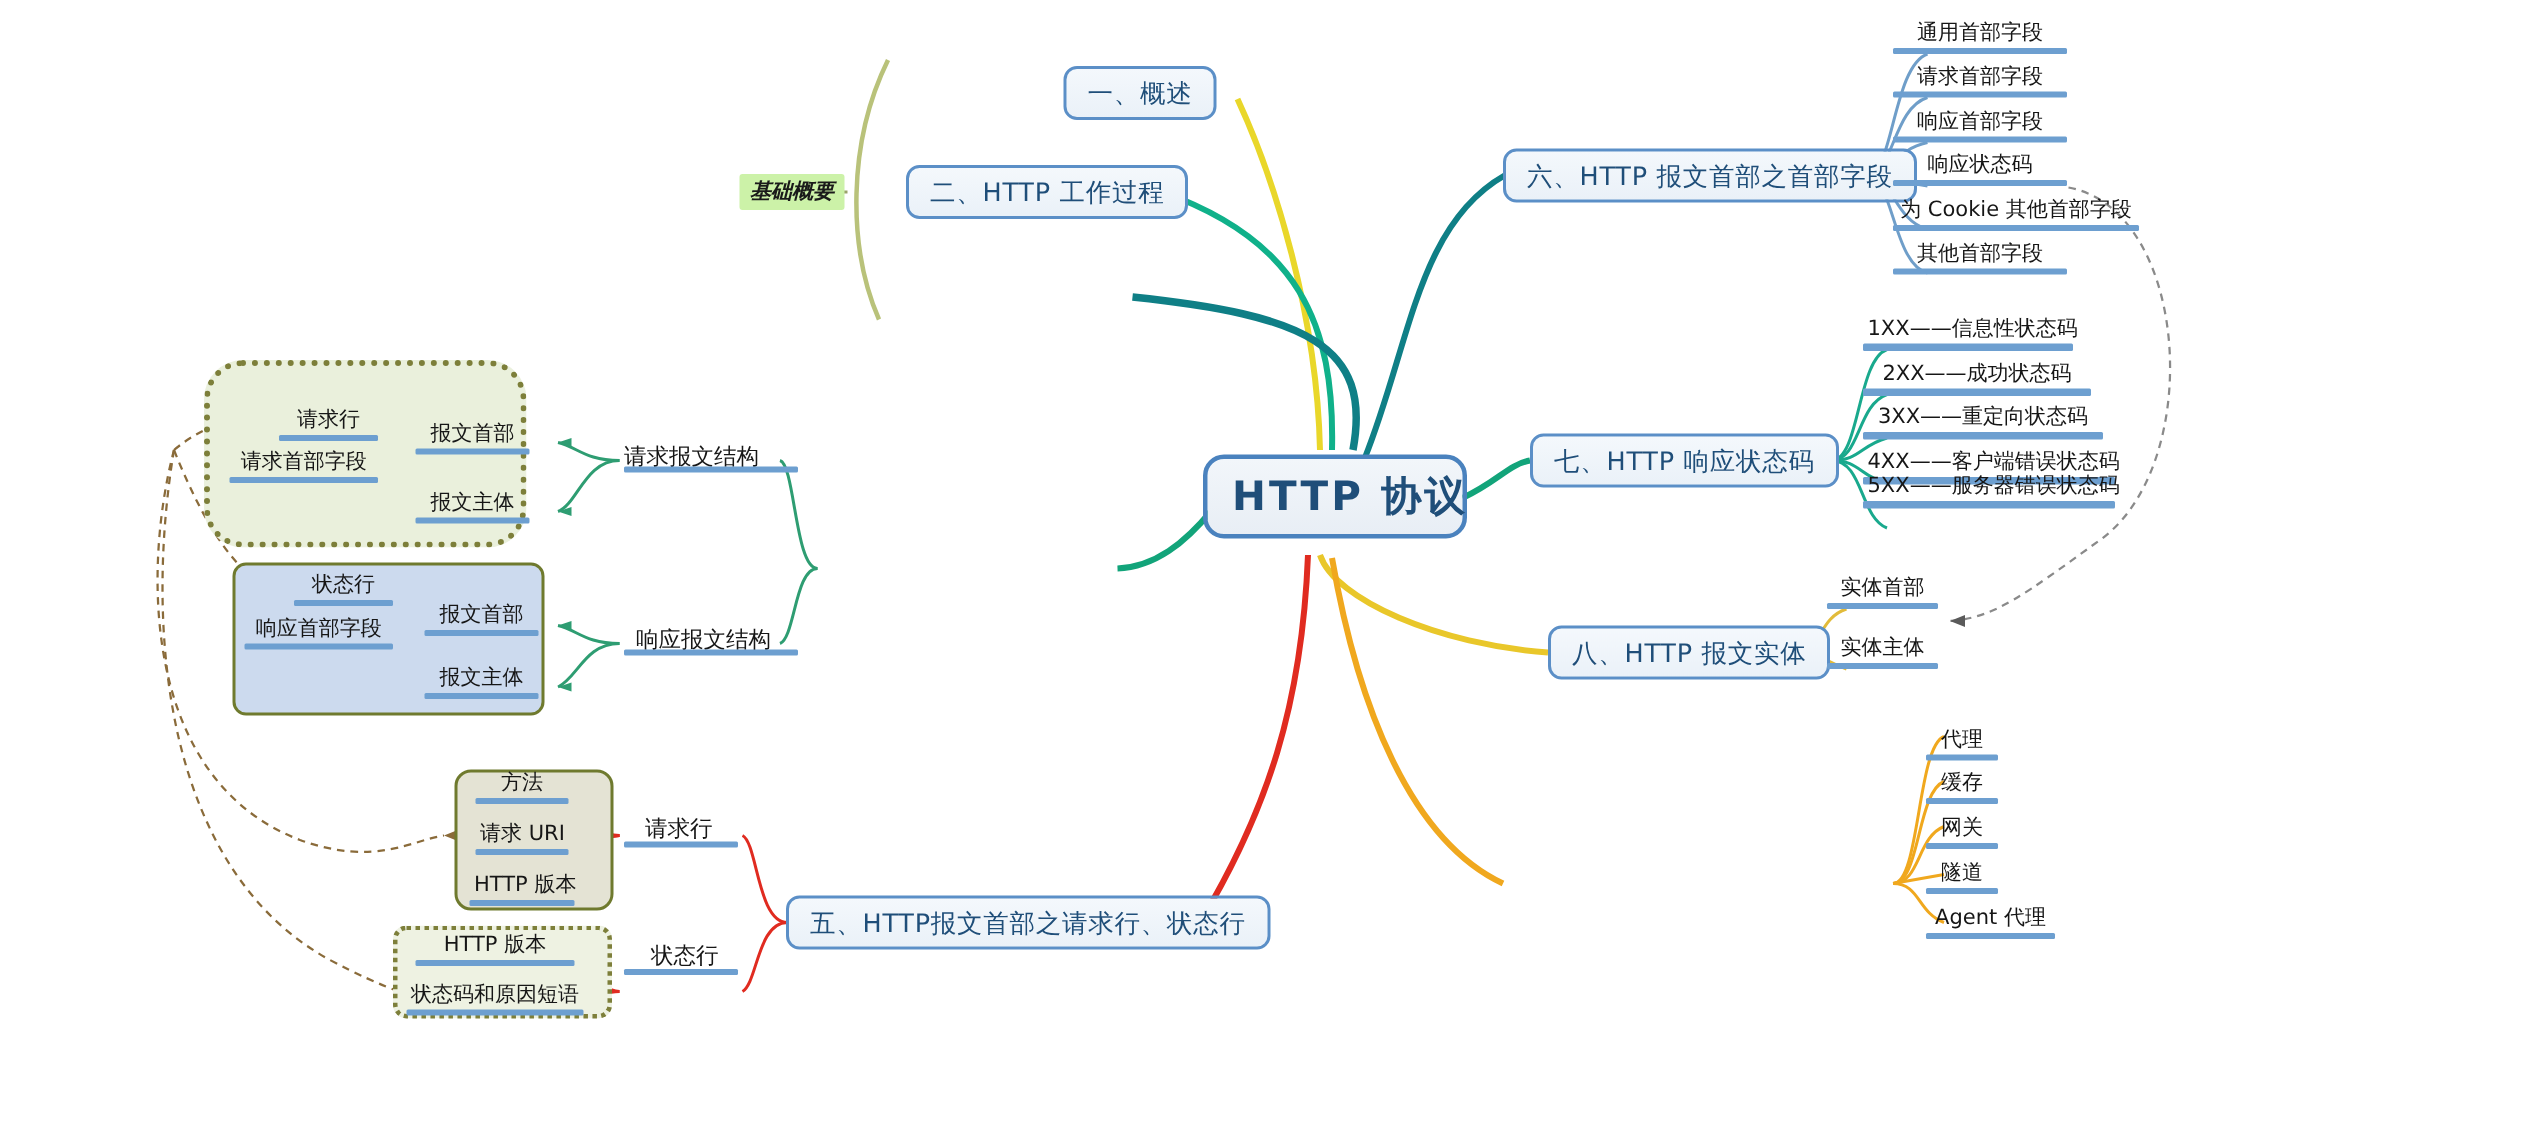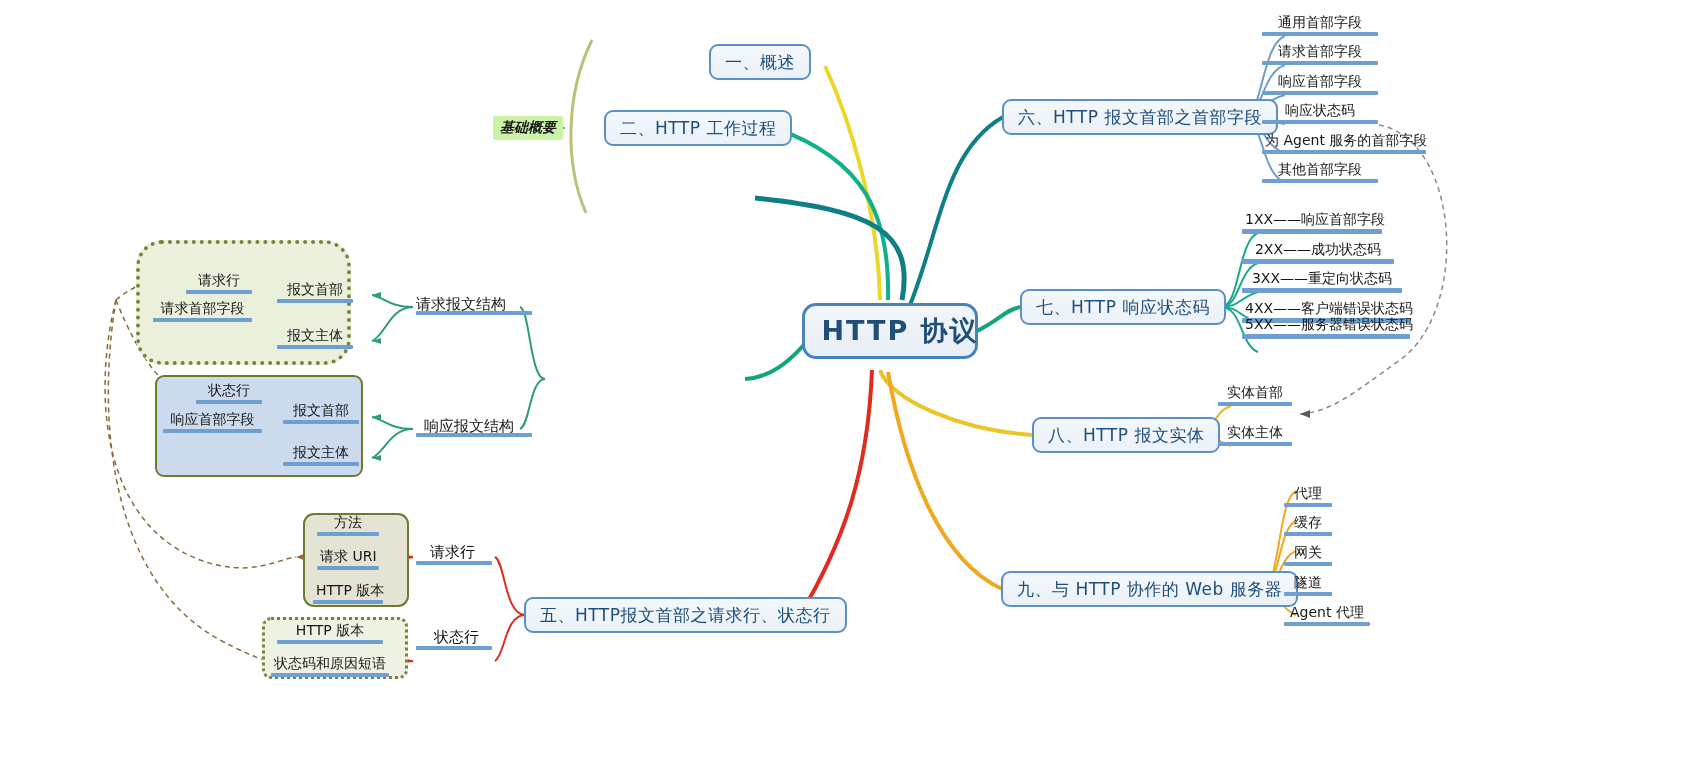--- a/index.html
+++ b/index.html
@@ -147,49 +147,48 @@
   <div class="node central" style="left:802px;top:303px;width:176px;height:56px;padding-left:20px;">HTTP 协议</div>
 
   <div class="hl" style="left:493px;top:116px;">基础概要</div>
 
   <div class="node l2" style="left:709px;top:44px;">一、概述</div>
   <div class="node l2" style="left:604px;top:110px;">二、HTTP 工作过程</div>
   <div class="node l2" style="left:524px;top:597px;">五、HTTP报文首部之请求行、状态行</div>
   <div class="node l2" style="left:1002px;top:99px;">六、HTTP 报文首部之首部字段</div>
   <div class="node l2" style="left:1032px;top:417px;">八、HTTP 报文实体</div>
   <div class="node l2" style="left:1020px;top:289px;">七、HTTP 响应状态码</div>
-  <div class="node l2" style="left:1001px;top:571px;">九、与 HTTP 协作的 Web 服务器</div>
 
   <div class="leaf" style="left:1262px;top:14px;width:116px;">
     <span class="txt">通用首部字段</span>
     <span class="bar"></span>
   </div>
   <div class="leaf" style="left:1262px;top:43px;width:116px;">
     <span class="txt">请求首部字段</span>
     <span class="bar"></span>
   </div>
   <div class="leaf" style="left:1262px;top:73px;width:116px;">
     <span class="txt">响应首部字段</span>
     <span class="bar"></span>
   </div>
   <div class="leaf" style="left:1262px;top:102px;width:116px;">
     <span class="txt">响应状态码</span>
     <span class="bar"></span>
   </div>
   <div class="leaf" style="left:1262px;top:132px;width:164px;">
-    <span class="txt">为 Agent 服务的首部字段</span>
+    <span class="txt">为 Cookie 其他首部字段</span>
     <span class="bar"></span>
   </div>
   <div class="leaf" style="left:1262px;top:161px;width:116px;">
     <span class="txt">其他首部字段</span>
     <span class="bar"></span>
   </div>
 
   <div class="leaf thick" style="left:1242px;top:211px;width:140px;">
-    <span class="txt">1XX——响应首部字段</span>
+    <span class="txt">1XX——信息性状态码</span>
     <span class="bar"></span>
   </div>
   <div class="leaf thick" style="left:1242px;top:241px;width:152px;">
     <span class="txt">2XX——成功状态码</span>
     <span class="bar"></span>
   </div>
   <div class="leaf thick" style="left:1242px;top:270px;width:160px;">
     <span class="txt">3XX——重定向状态码</span>
     <span class="bar"></span>
   </div>

